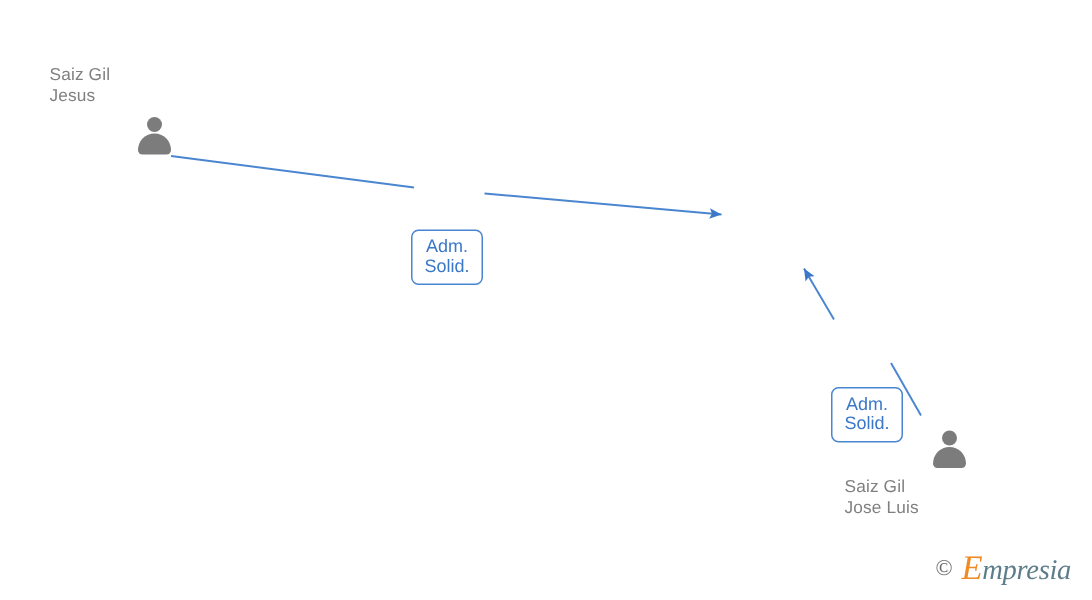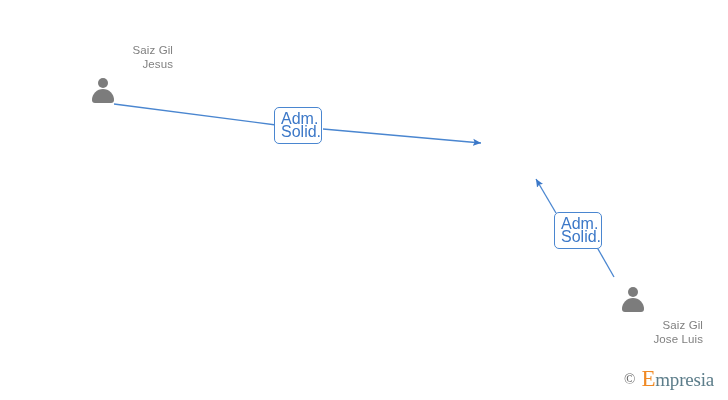--- a/index.html
+++ b/index.html
@@ -24,21 +24,21 @@
     top: 0;
     width: 728px;
     height: 400px;
     pointer-events: none;
   }
 
   
   .person-node {
     position: absolute;
     width: 140px;
-    text-align: right;
+    text-align: left;
   }
   .person-label {
     color: #808080;
     font-size: 11.5px;
     line-height: 14px;
     white-space: pre-line;
     letter-spacing: 0.1px;
   }
   .person-icon {
     position: relative;
@@ -119,43 +119,45 @@
   }
 
   
   .edge-label {
     position: absolute;
     box-sizing: border-box;
     border: 1.2px solid #4a86d0;
     border-radius: 5px;
     background: #ffffff;
     color: #3c78c8;
-    font-size: 16px;
+    font-size: 12px;
     line-height: 13px;
     text-align: center;
     padding: 4px 6px 5px 6px;
     white-space: pre-line;
+    margin-top: 46px;
   }
 
   
   #footer-logo {
     position: absolute;
     right: 14px;
     bottom: 8px;
     display: flex;
     align-items: center;
     gap: 6px;
   }
   #copyright-mark {
     color: #6a6a6a;
     font-size: 15px;
     font-family: "Liberation Serif", serif;
   }
   #brand-wordmark {
     font-family: "Liberation Serif", serif;
+    font-style: italic;
     font-size: 19px;
     letter-spacing: -0.2px;
   }
   #brand-e {
     color: #f08a25;
     font-size: 23px;
   }
   #brand-rest {
     color: #5c7d8a;
   }

